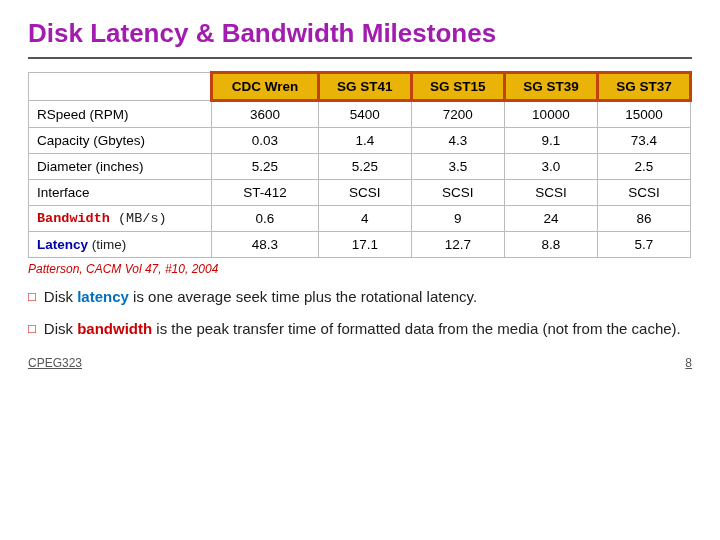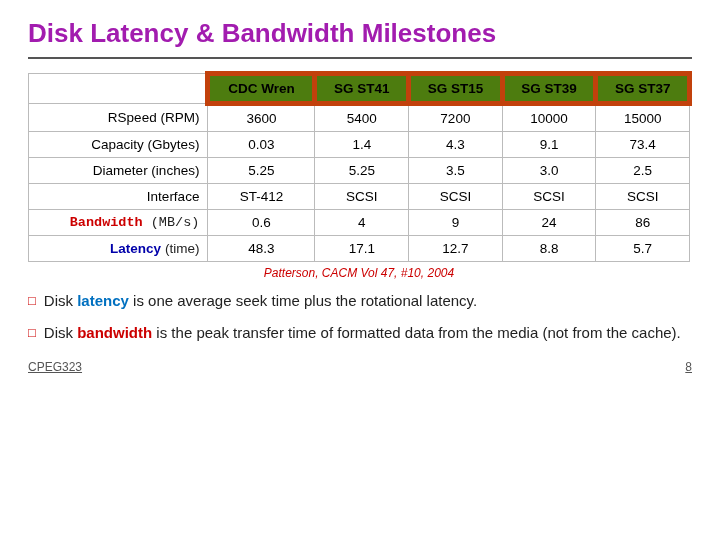--- a/index.html
+++ b/index.html
@@ -19,51 +19,51 @@
       padding-bottom: 8px;
       margin-bottom: 12px;
     }
     table {
       width: 100%;
       border-collapse: collapse;
       font-size: 13.5px;
       margin-bottom: 4px;
     }
     table thead tr th {
-      background: #4d7c0f;
+      background: #eab308;
       font-weight: bold;
       text-align: center;
       padding: 5px 8px;
-      border: 5px solid #c2410c;
+      border: 3px solid #c2410c;
     }
     table thead tr th:first-child {
       background: #fff;
       border: 1px solid #bbb;
     }
     table tbody tr td {
       padding: 5px 8px;
       border: 1px solid #bbb;
       text-align: center;
     }
     table tbody tr td:first-child {
-      text-align: right;
+      text-align: left;
       font-weight: normal;
       margin-left: 16px;
     }
     .row-bandwidth td:first-child {
       color: #c00;
       font-weight: bold;
       font-family: Liberation Mono, monospace;
     }
     .row-latency td:first-child {
       color: #00a;
       font-weight: bold;
     }
     .citation {
-      text-align: center;
+      text-align: left;
       font-size: 12px;
       color: #c00;
       font-style: italic;
       margin-bottom: 10px;
       padding-right: 2px;
     }
     .bullets {
       margin-top: 6px;
       font-size: 15px;
       color: #222;

